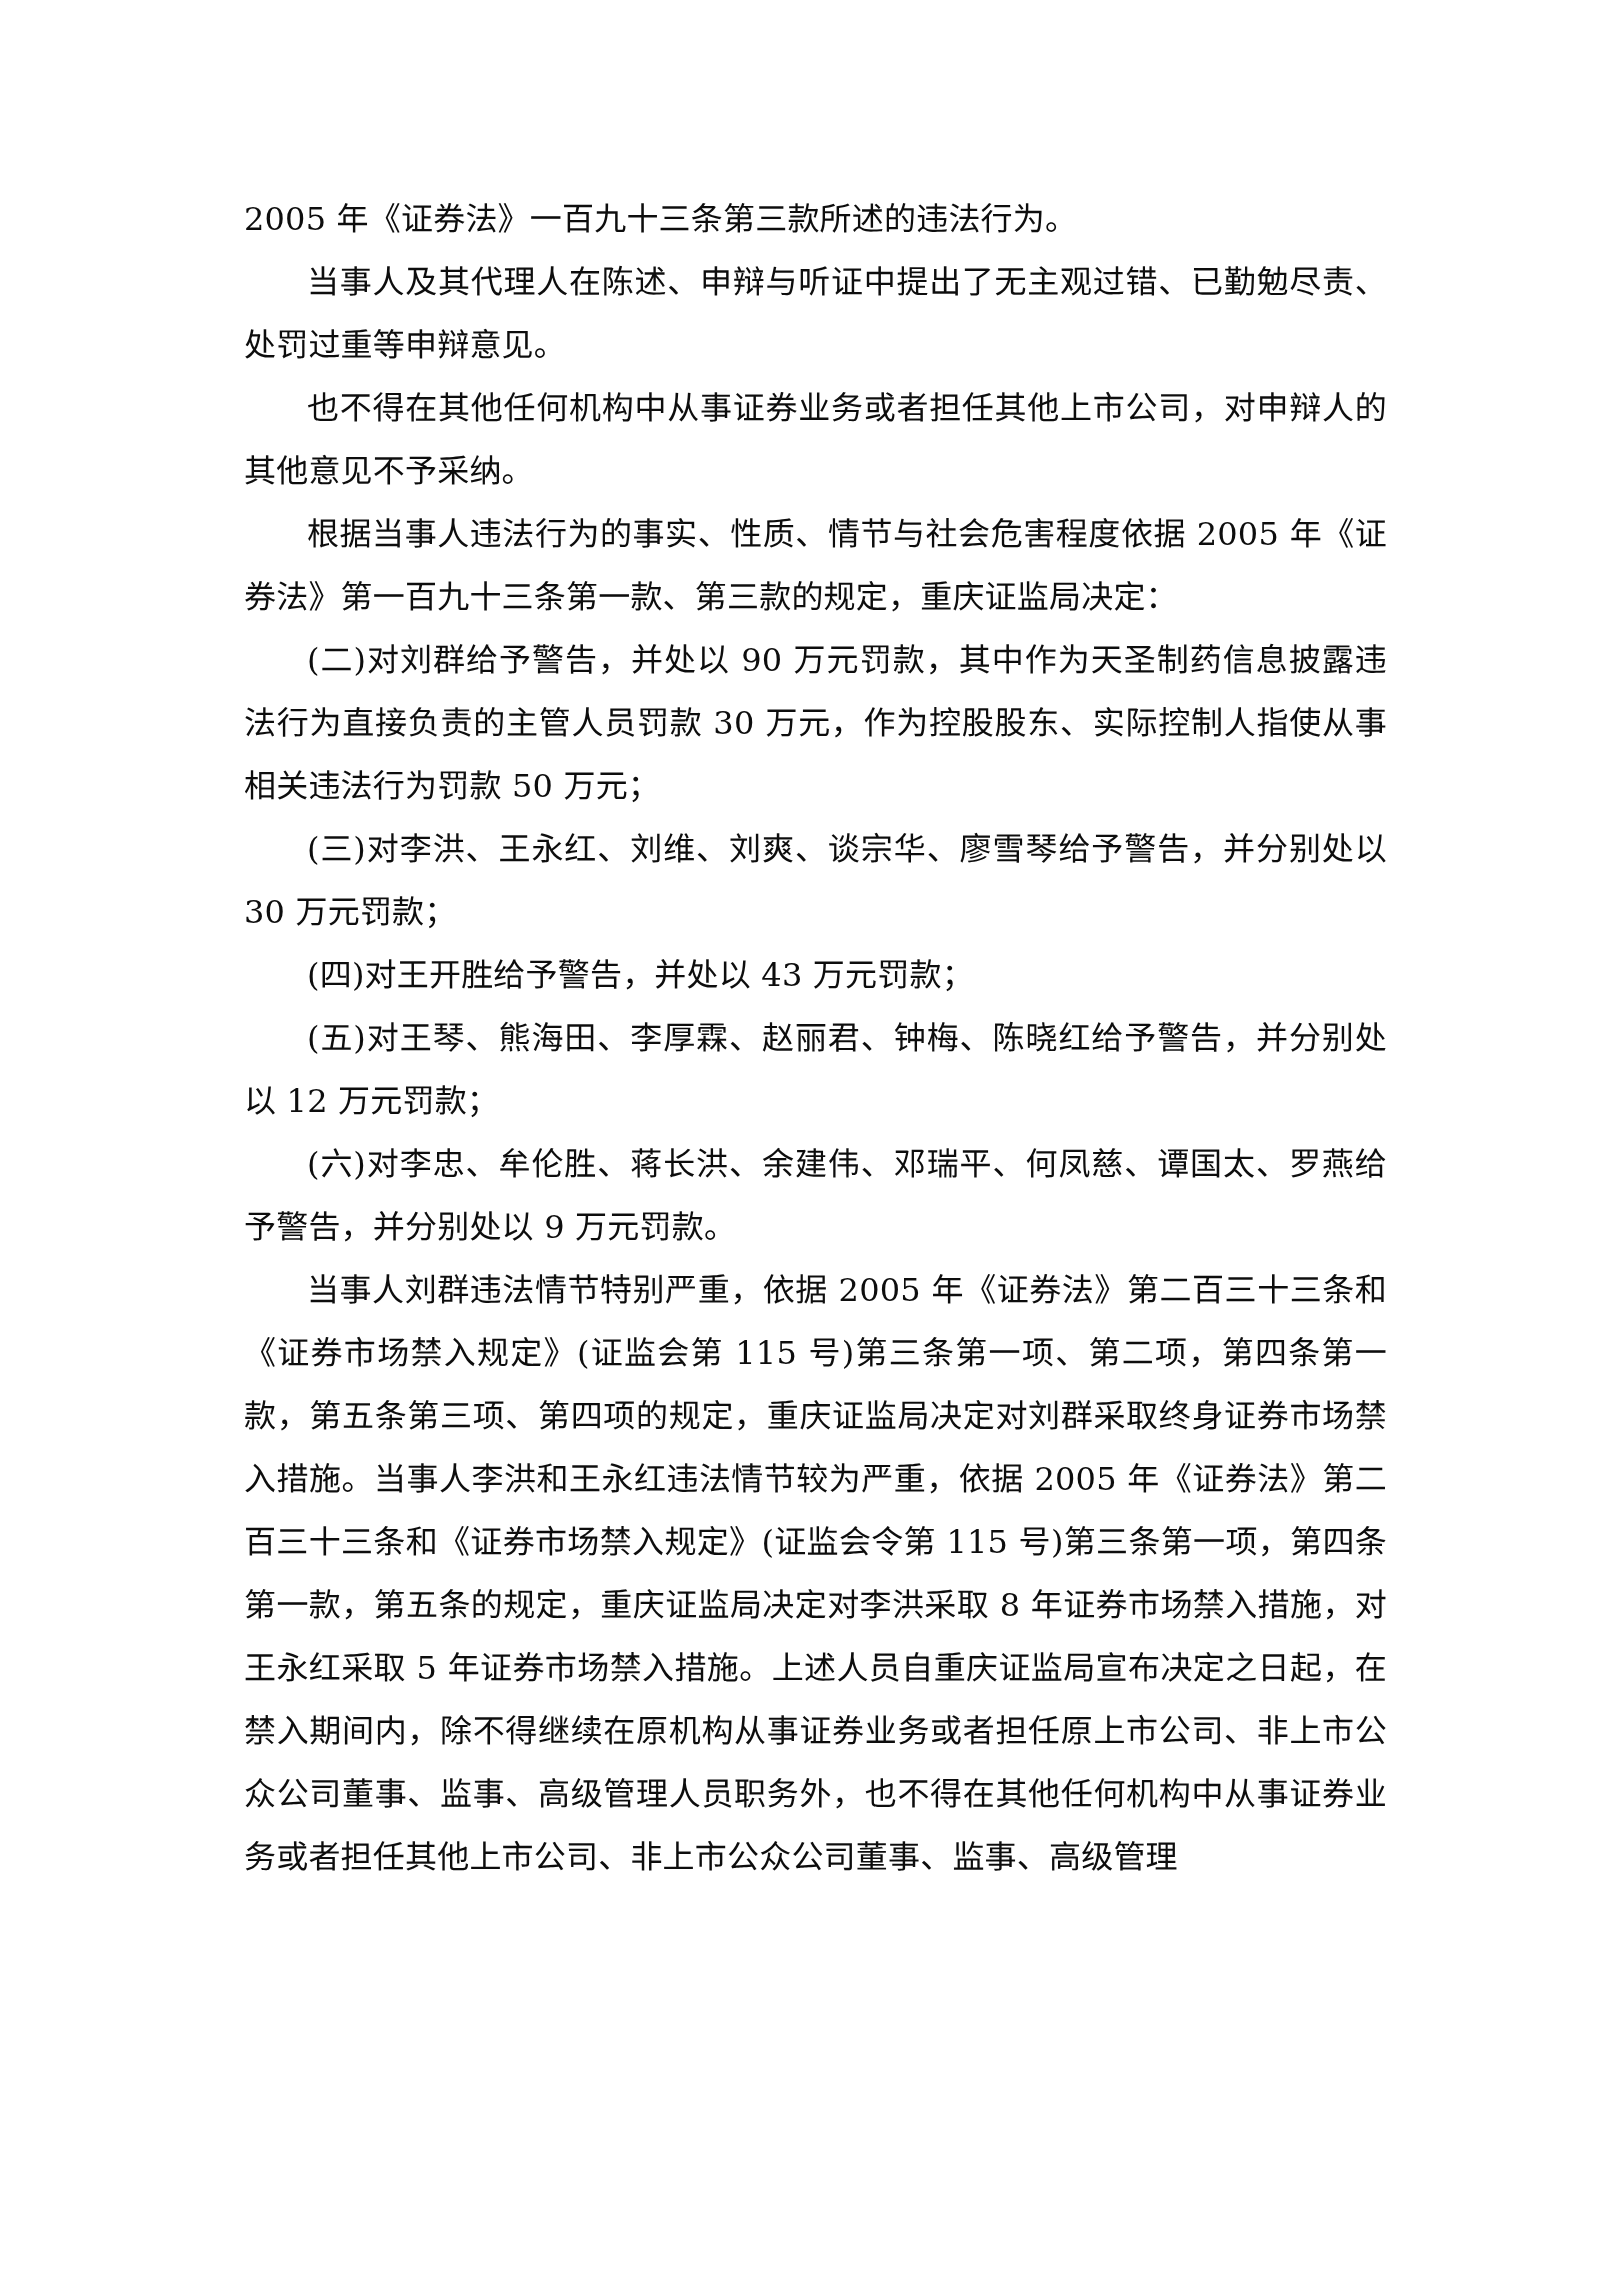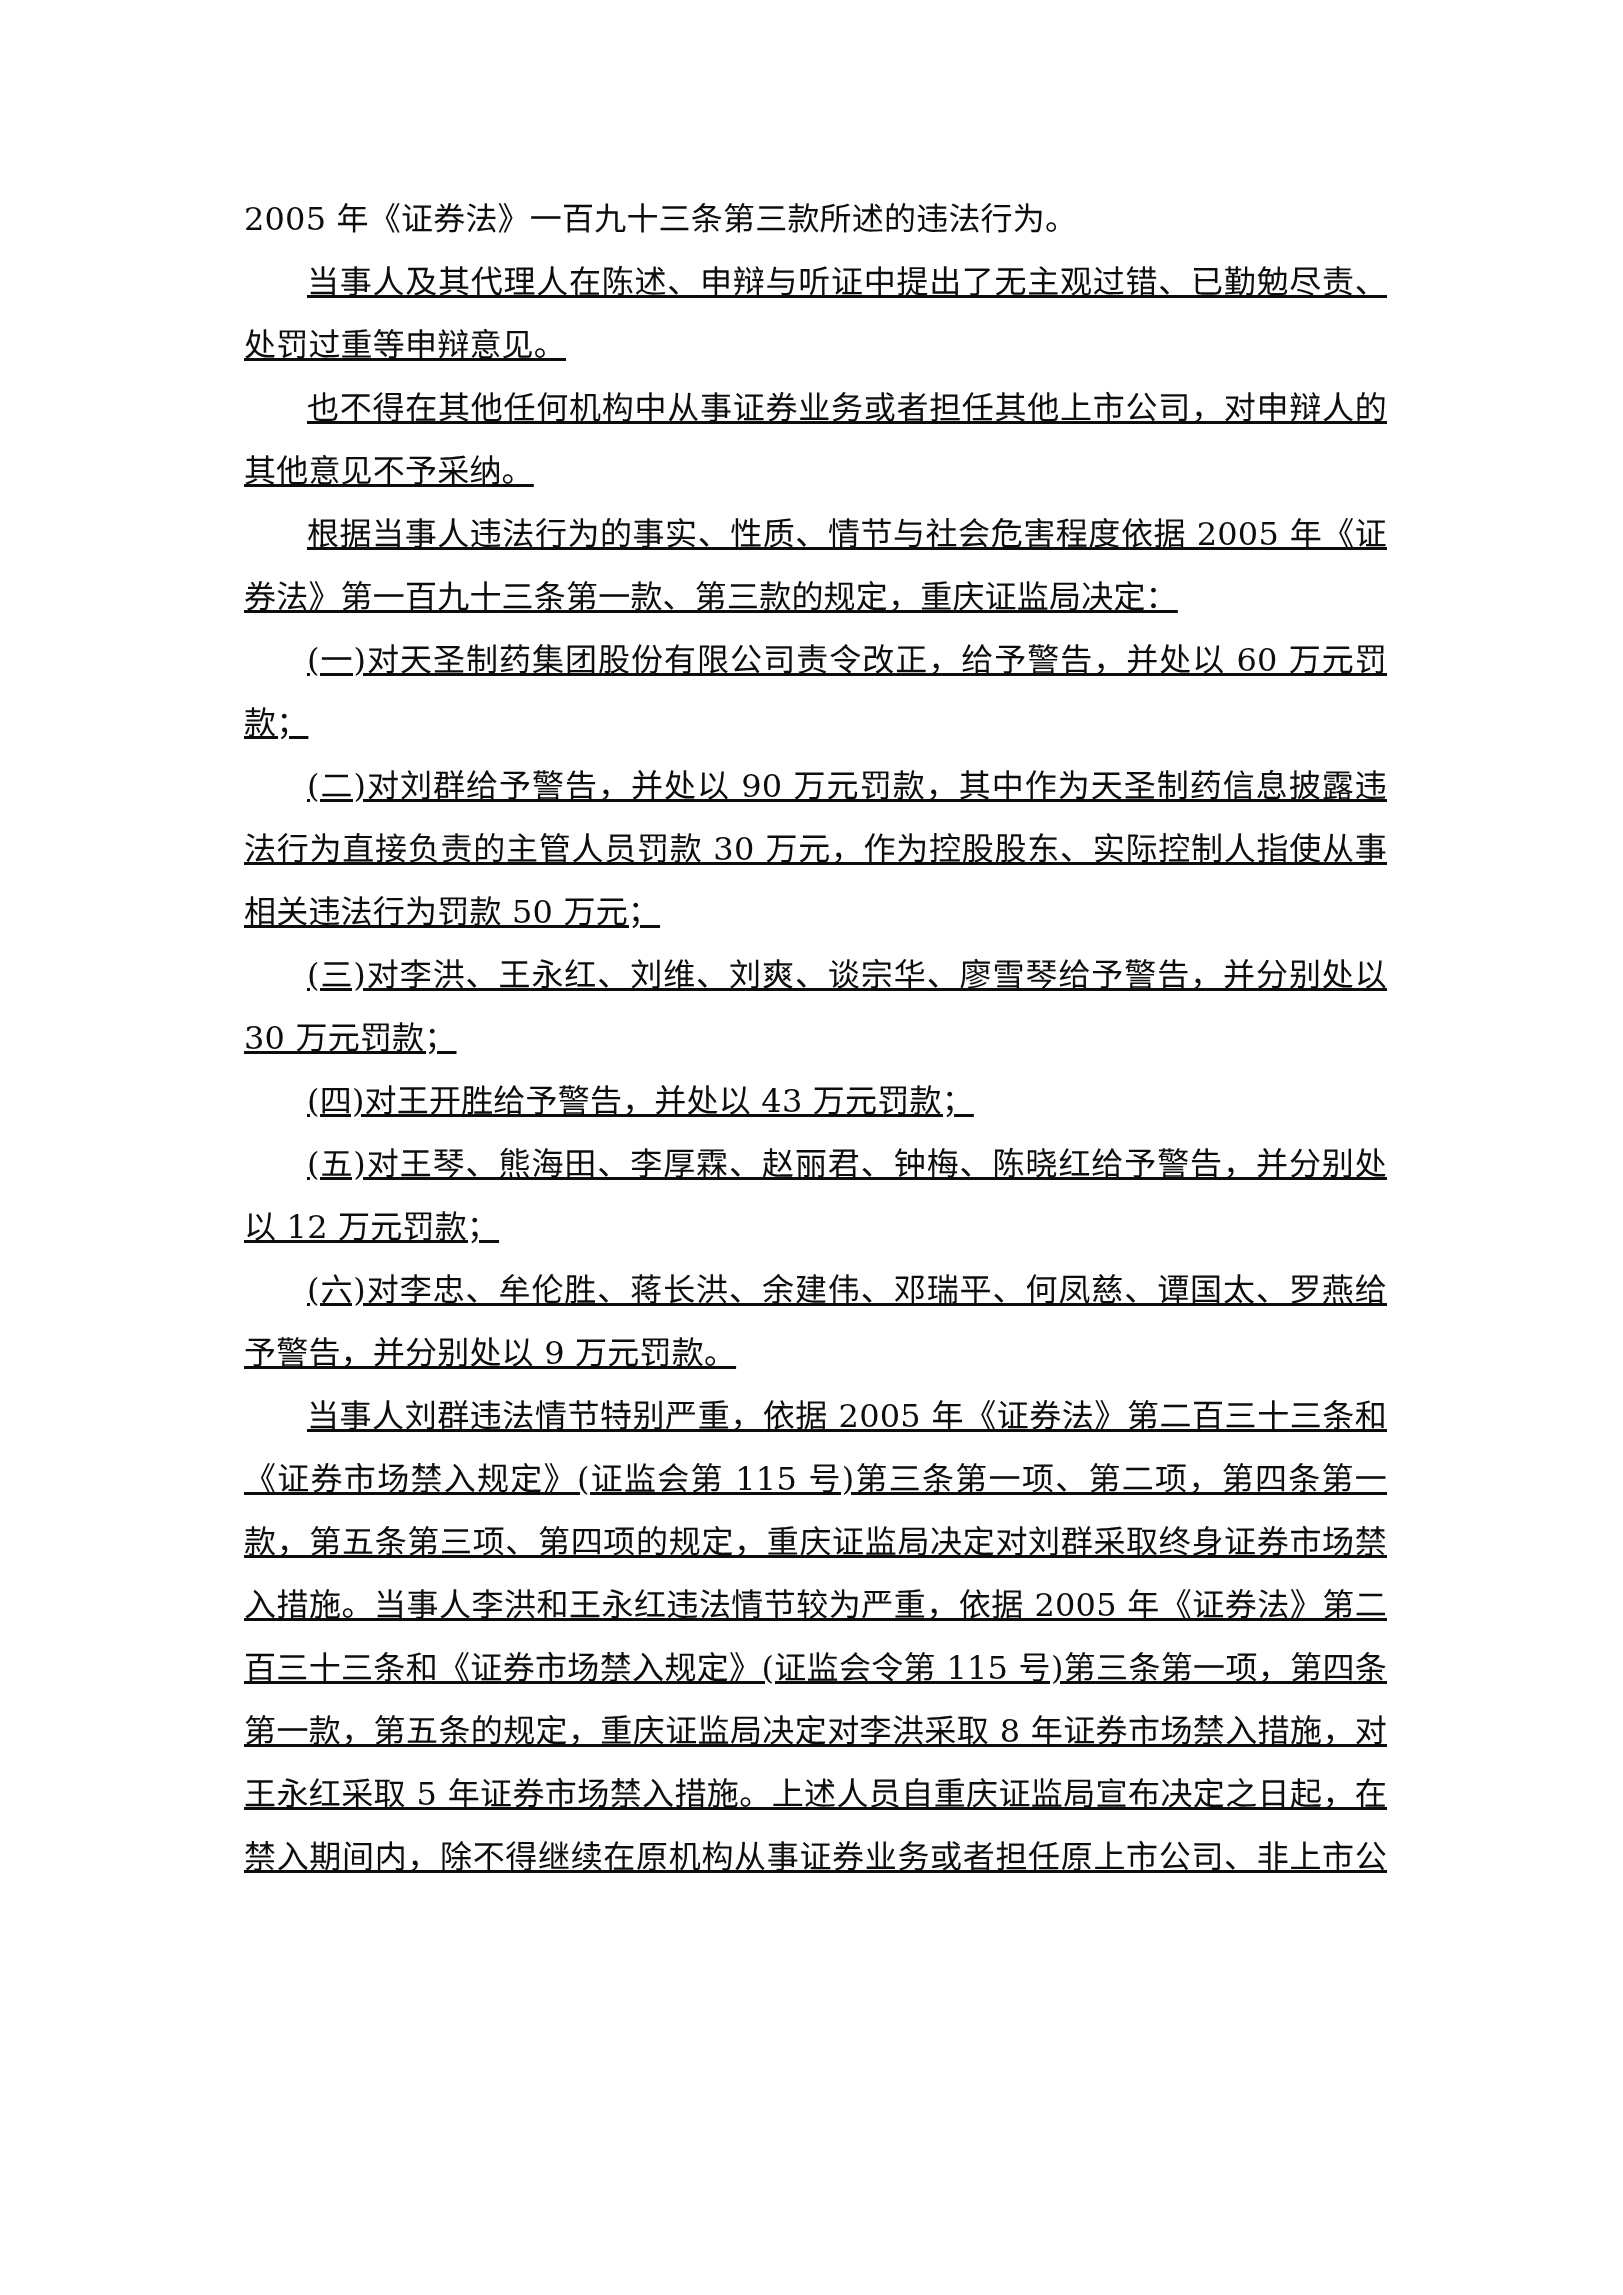--- a/index.html
+++ b/index.html
@@ -29,21 +29,20 @@
     font-size: 32px;
     line-height: 63px;
     text-align: justify;
     text-justify: inter-ideograph;
     letter-spacing: 0.2px;
     word-break: break-all;
     text-indent: 0;
   }
   p.indent {
     text-indent: 63px;
-    text-decoration: underline;
   }
   .pagenum {
     position: absolute;
     left: 0;
     top: 2088px;
     width: 1623px;
     text-align: center;
     font-size: 28px;
     line-height: 34px;
     font-family: "DejaVu Serif", "Liberation Serif", serif;
@@ -53,21 +52,20 @@
 </head>
 <body>
 
 <div class="page">
 
   <div class="textblock">
     <p class="para">2005 年《证券法》一百九十三条第三款所述的违法行为。</p>
     <p class="para indent">当事人及其代理人在陈述、申辩与听证中提出了无主观过错、已勤勉尽责、处罚过重等申辩意见。</p>
     <p class="para indent">也不得在其他任何机构中从事证券业务或者担任其他上市公司，对申辩人的其他意见不予采纳。</p>
     <p class="para indent">根据当事人违法行为的事实、性质、情节与社会危害程度依据 2005 年《证券法》第一百九十三条第一款、第三款的规定，重庆证监局决定：</p>
-    <p class="para indent">(一)对天圣制药集团股份有限公司责令改正，给予警告，并处以 60 万元罚款；</p>
     <p class="para indent">(二)对刘群给予警告，并处以 90 万元罚款，其中作为天圣制药信息披露违法行为直接负责的主管人员罚款 30 万元，作为控股股东、实际控制人指使从事相关违法行为罚款 50 万元；</p>
     <p class="para indent">(三)对李洪、王永红、刘维、刘爽、谈宗华、廖雪琴给予警告，并分别处以 30 万元罚款；</p>
     <p class="para indent">(四)对王开胜给予警告，并处以 43 万元罚款；</p>
     <p class="para indent">(五)对王琴、熊海田、李厚霖、赵丽君、钟梅、陈晓红给予警告，并分别处以 12 万元罚款；</p>
     <p class="para indent">(六)对李忠、牟伦胜、蒋长洪、余建伟、邓瑞平、何凤慈、谭国太、罗燕给予警告，并分别处以 9 万元罚款。</p>
     <p class="para indent">当事人刘群违法情节特别严重，依据 2005 年《证券法》第二百三十三条和《证券市场禁入规定》(证监会第 115 号)第三条第一项、第二项，第四条第一款，第五条第三项、第四项的规定，重庆证监局决定对刘群采取终身证券市场禁入措施。当事人李洪和王永红违法情节较为严重，依据 2005 年《证券法》第二百三十三条和《证券市场禁入规定》(证监会令第 115 号)第三条第一项，第四条第一款，第五条的规定，重庆证监局决定对李洪采取 8 年证券市场禁入措施，对王永红采取 5 年证券市场禁入措施。上述人员自重庆证监局宣布决定之日起，在禁入期间内，除不得继续在原机构从事证券业务或者担任原上市公司、非上市公众公司董事、监事、高级管理人员职务外，也不得在其他任何机构中从事证券业务或者担任其他上市公司、非上市公众公司董事、监事、高级管理</p>
   </div>
 
   <div class="pagenum">6</div>
 

